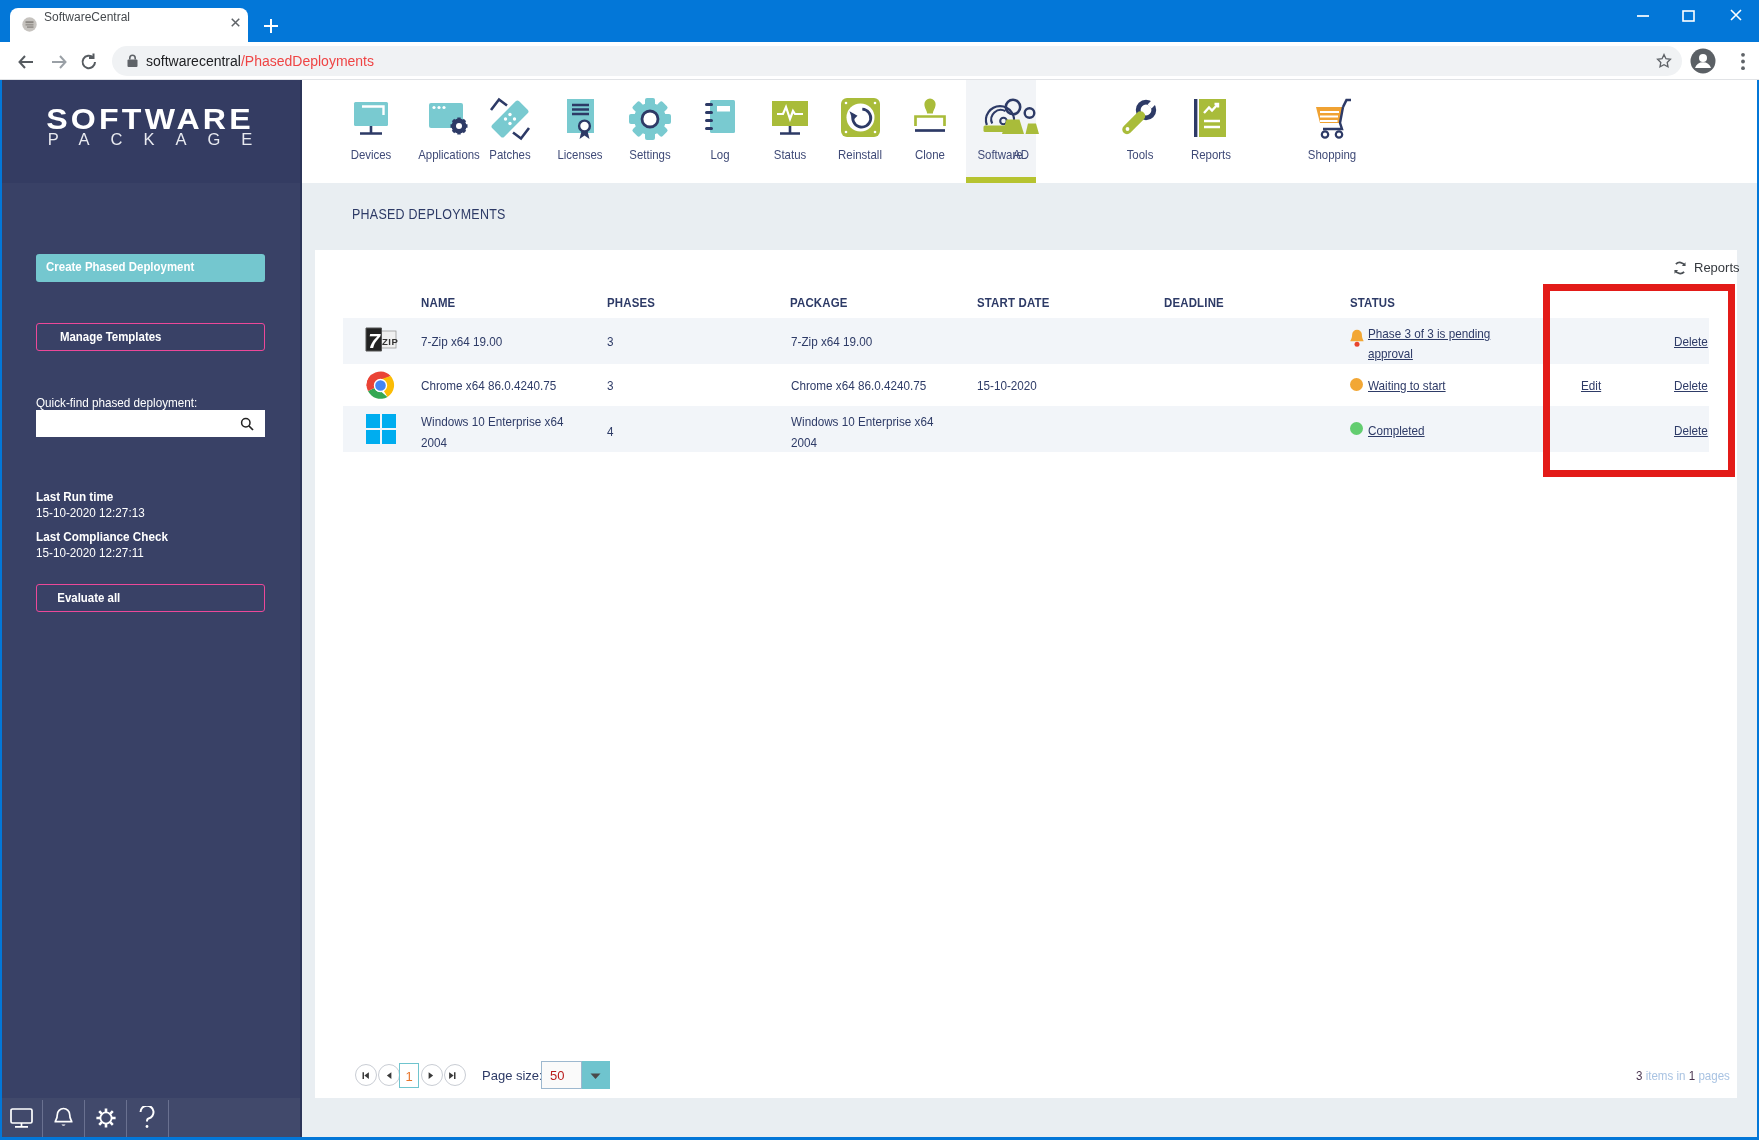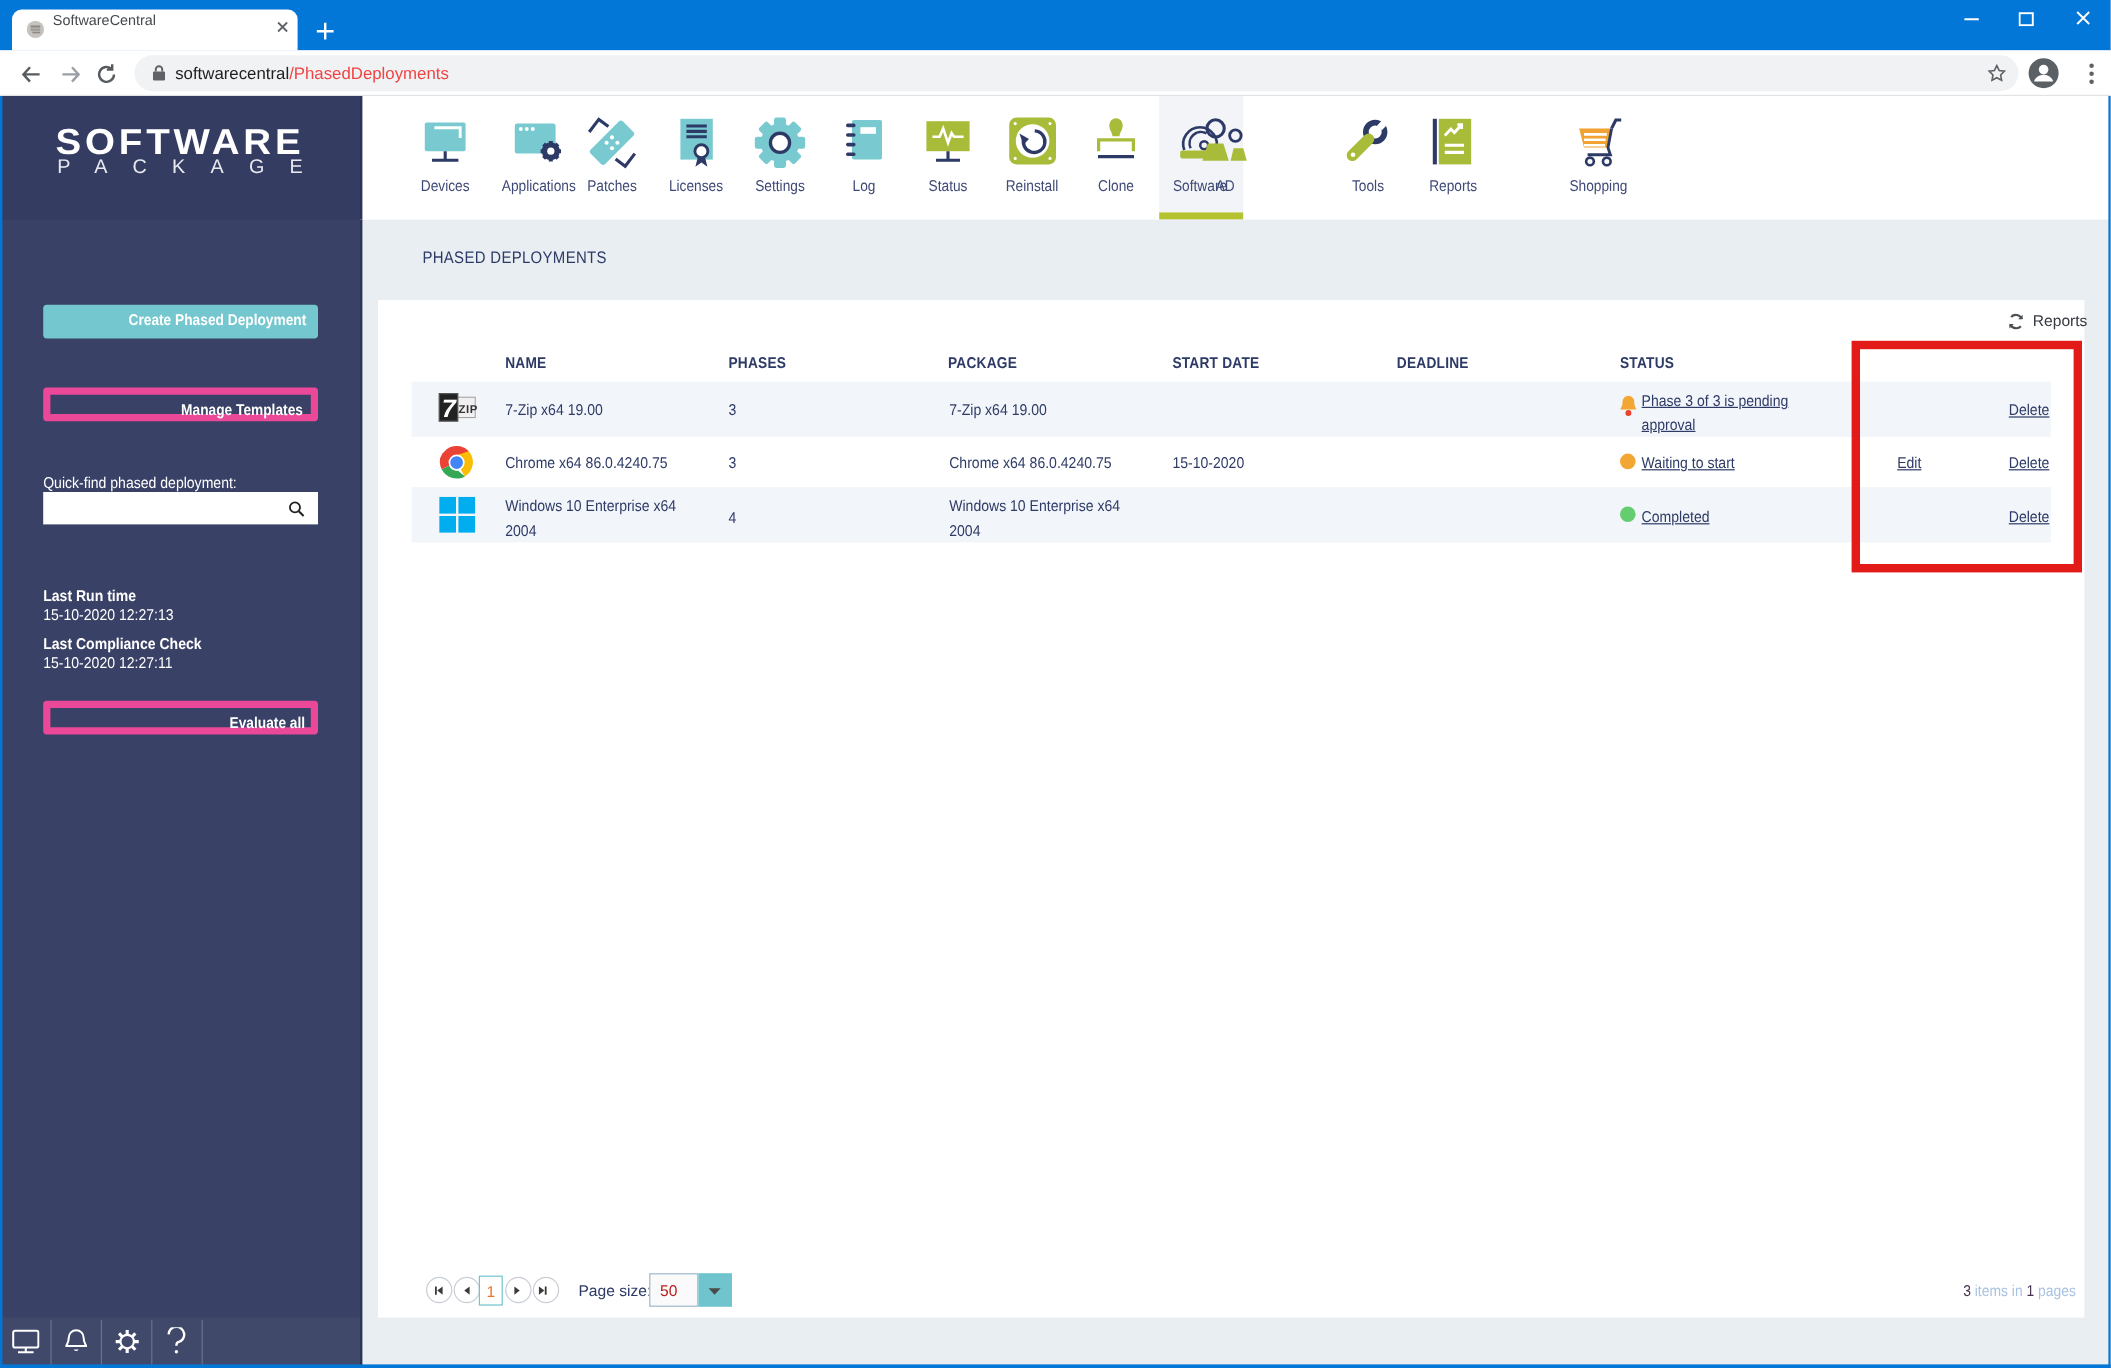--- a/index.html
+++ b/index.html
@@ -16,23 +16,23 @@
 #newtab { position:absolute; left:261px; top:16px; width:20px; height:20px; }
 #toolbar { position:absolute; top:42px; left:0; width:1759px; height:38px; background:#fff; border-bottom:1px solid #e1e3e6; }
 #omnibox { position:absolute; top:46px; left:112px; width:1570px; height:30px; background:#f0f2f4; border-radius:15px; }
 .urltext { position:absolute; top:53px; left:146px; font-size:14px; color:#202124; }
 
 
 #sidebar { position:absolute; top:80px; left:0; width:300px; height:1060px; background:#394166; }
 #sidelogo { position:absolute; top:80px; left:0; width:300px; height:103px; background:#343c62; }
 #logo1 { position:absolute; top:102px; left:0; width:300px; text-align:center; color:#fff; font-size:30px; font-weight:bold; letter-spacing:3px; transform:scaleX(1.07); }
 #logo2 { position:absolute; top:130px; left:0; width:300px; text-align:center; color:#e8eaf0; font-size:16.5px; letter-spacing:21px; text-indent:21px; }
-.sbtn { position:absolute; left:36px; width:229px; height:28px; color:#fff; font-size:13px; font-weight:bold; text-align:right; line-height:26px; border-radius:3px; }
+.sbtn { position:absolute; left:36px; width:229px; height:28px; color:#fff; font-size:13px; font-weight:bold; text-align:left; line-height:26px; border-radius:3px; }
 .sbtn.filled { background:#74c7cf; }
-.sbtn.outline { border:6px solid #ec4899; }
+.sbtn.outline { border:1px solid #ec4899;padding-left:16px; }
 .btxt { display:inline-block; transform:scaleX(0.88); }
 .slabel { position:absolute; left:36px; color:#fff; font-size:13px; transform:scaleX(0.9); transform-origin:0 50%; }
 #qinput { position:absolute; left:36px; top:410px; width:229px; height:27px; background:#fff; }
 #sidebottom { position:absolute; top:1098px; left:0; width:300px; height:40px; background:#41496b; }
 .sbdiv { position:absolute; top:1100px; width:1px; height:38px; background:#6a7190; }
 
 
 #nav { position:absolute; top:80px; left:300px; width:1459px; height:103px; background:#fff; }
 .navitem { position:absolute; top:0; height:103px; text-align:center; }
 .navlabel { position:absolute; top:67px; left:50%; white-space:nowrap; font-size:13px; transform:translateX(-50%) scaleX(0.88); color:#3f4a77; }

